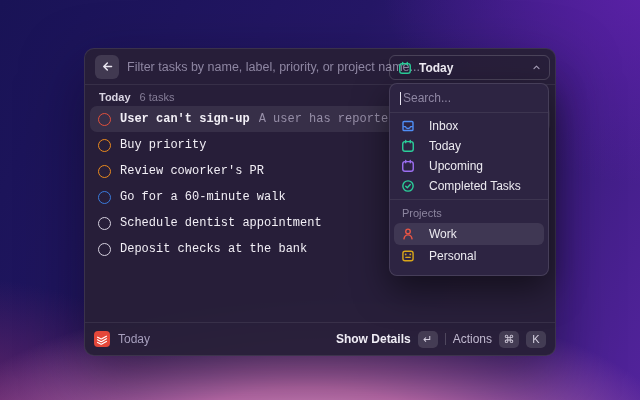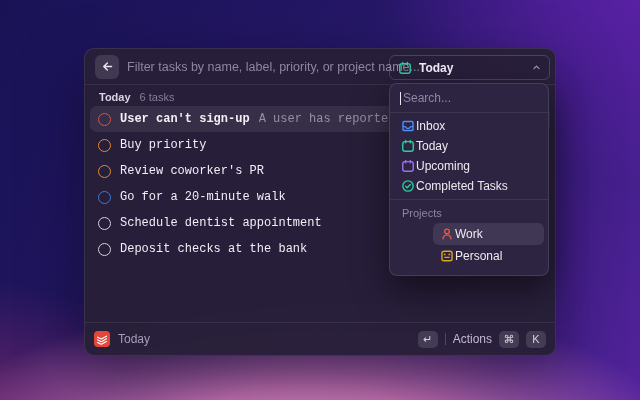--- a/index.html
+++ b/index.html
@@ -67,22 +67,22 @@
   .dropdown { position:absolute; left:304px; top:34px; width:160px;
               background:#2d2442; border:1px solid rgba(255,255,255,0.12);
               border-radius:8px; box-shadow:0 14px 34px rgba(0,0,0,0.5);
               padding-bottom:8px; z-index:5; }
   .dd-search { height:29px; display:flex; align-items:center; padding:0 10px;
                border-bottom:1px solid rgba(255,255,255,0.08); }
   .caret { width:1px; height:13px; background:#eae6f2; margin-right:2px; }
   .dd-placeholder { color:#8e86a2; font-size:12px; }
   .dd-group { padding:3px 4px; border-bottom:1px solid rgba(255,255,255,0.08); }
   .dd-row { height:20px; border-radius:6px; display:flex; align-items:center;
-            gap:1px; padding:0 7px; color:#eceaf0; font-size:12px; }
-  .dd-group2 { padding:0 4px;margin-left:39px; }
+            gap:14px; padding:0 7px; color:#eceaf0; font-size:12px; }
+  .dd-group2 { padding:0 4px; }
   .dd-row.proj { height:22px; }
   .dd-row.sel { background:rgba(255,255,255,0.09); }
   .dd-label { color:#8d86a0; font-size:11px; margin:7px 0 4px 12px; }
   .ic { display:flex; flex:0 0 auto; align-items:center; justify-content:center; }
   svg { display:block; }
 </style>
 </head>
 <body>
 
 <div class="window">
@@ -126,21 +126,21 @@
     <div class="task-row">
       <span class="prio" style="border-color: rgb(234, 138, 30);"></span>
       <span class="task-title">Buy priority</span>
     </div>
     <div class="task-row">
       <span class="prio" style="border-color: rgb(234, 138, 30);"></span>
       <span class="task-title">Review coworker's PR</span>
     </div>
     <div class="task-row">
       <span class="prio" style="border-color: rgb(58, 123, 219);"></span>
-      <span class="task-title">Go for a 20-minute walk</span>
+      <span class="task-title">Go for a 60-minute walk</span>
     </div>
     <div class="task-row">
       <span class="prio" style="border-color: rgb(212, 207, 221);"></span>
       <span class="task-title">Schedule dentist appointment</span>
     </div>
     <div class="task-row">
       <span class="prio" style="border-color: rgb(212, 207, 221);"></span>
       <span class="task-title">Deposit checks at the bank</span>
     </div>
   </div>
@@ -213,20 +213,21 @@
   </div>
 
   <div class="ftr">
     <div class="app-logo">
       <svg width="12" height="12" viewBox="0 0 16 16">
           <path d="M1.5 5.2l4.7 2.6c.5.3 1 .3 1.5 0l6.8-3.9M1.5 8.7l4.7 2.6c.5.3 1 .3 1.5 0l6.8-3.9M1.5 12.2l4.7 2.6c.5.3 1 .3 1.5 0l6.8-3.9" fill="none" stroke="#ffffff" stroke-width="1.5"></path>
         </svg>
     </div>
     <span class="ftr-ctx">Today</span>
     <div class="ftr-right">
+      <span class="ftr-primary">Show Details</span>
       <span class="kbd">↵</span>
       <span class="vdiv"></span>
       <span class="ftr-secondary">Actions</span>
       <span class="kbd">⌘</span>
       <span class="kbd">K</span>
     </div>
   </div>
 
 </div>
 

